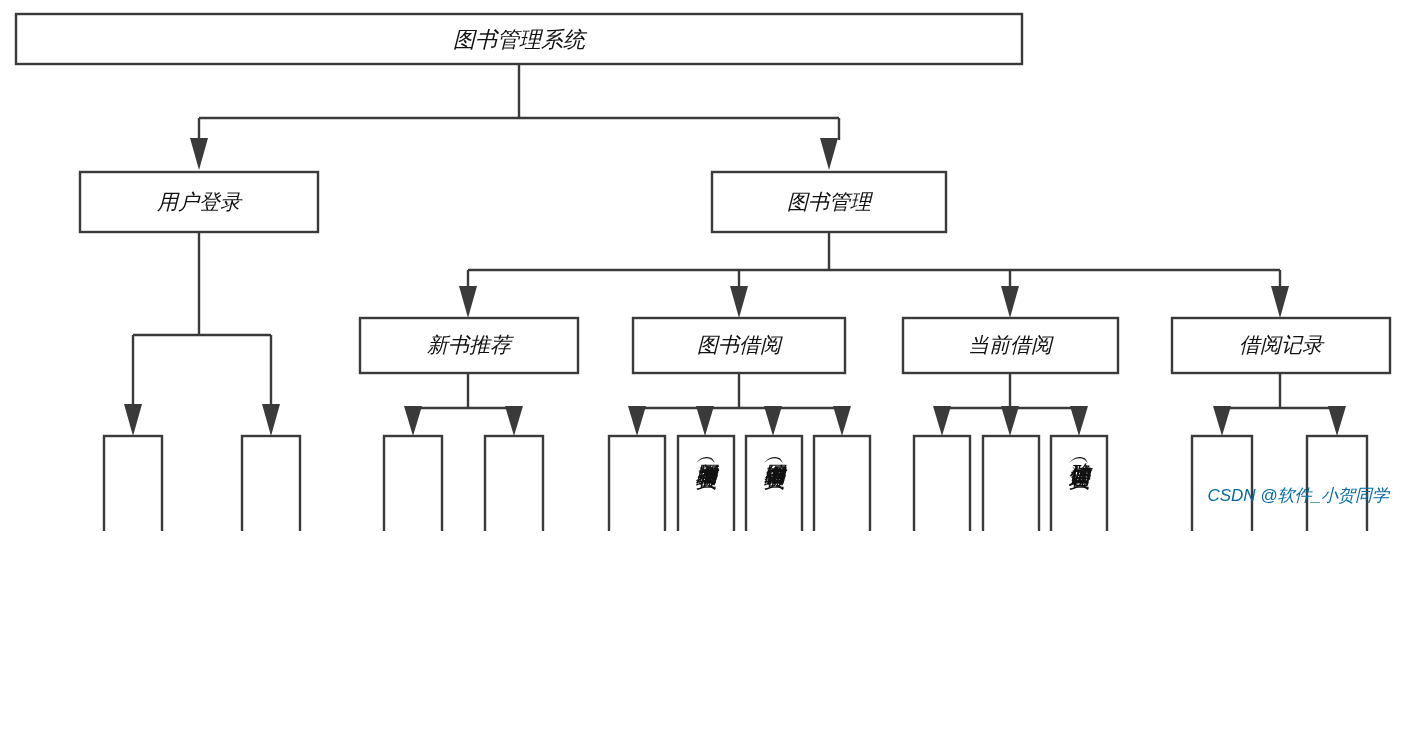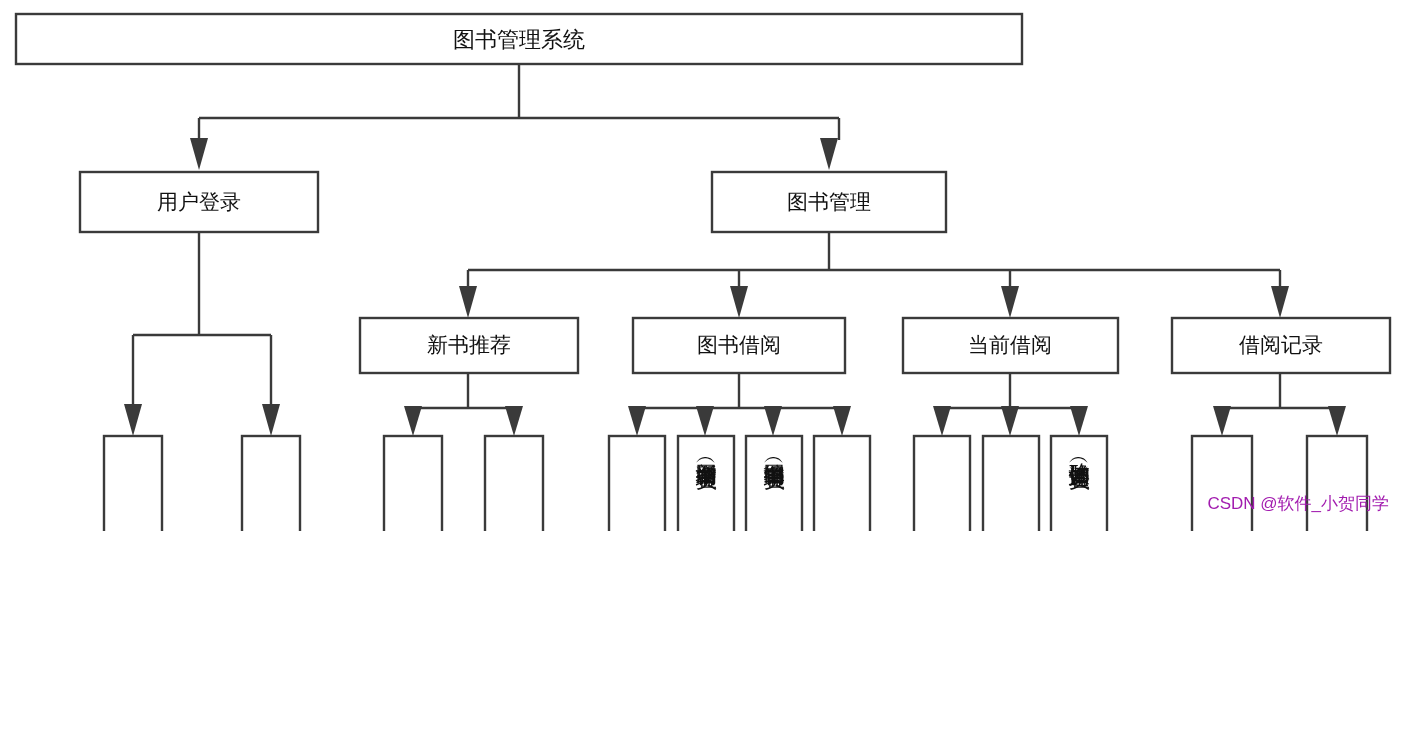--- a/index.html
+++ b/index.html
@@ -10,20 +10,21 @@
   }
   body {
     font-family: "Liberation Sans", "DejaVu Sans", sans-serif;
   }
   #diagram-root {
     position: relative;
     width: 1405px;
     height: 531px;
     background: #ffffff;
     overflow: hidden;
+    font-style: italic;
   }
   svg.diagram-canvas {
     position: absolute;
     top: 0;
     left: 0;
     width: 1405px;
     height: 747px;
   }
   .node-rect {
     fill: #ffffff;
@@ -67,24 +68,24 @@
     font-family: "Liberation Sans", "DejaVu Sans", sans-serif;
     font-size: 21px;
     line-height: 1.08;
     color: #111111;
     letter-spacing: 1px;
     white-space: nowrap;
   }
   .watermark {
     position: absolute;
     right: 16px;
-    bottom: 16px;
+    bottom: 24px;
     font-family: "Liberation Sans", "DejaVu Sans", sans-serif;
     font-size: 17px;
-    color: #a21caf;
+    color: #0369a1;
     white-space: nowrap;
     pointer-events: none;
   }
 </style>
 </head>
 <body>
 
 <div id="diagram-root">
 
   <svg class="diagram-canvas" viewBox="0 0 1405 747">

